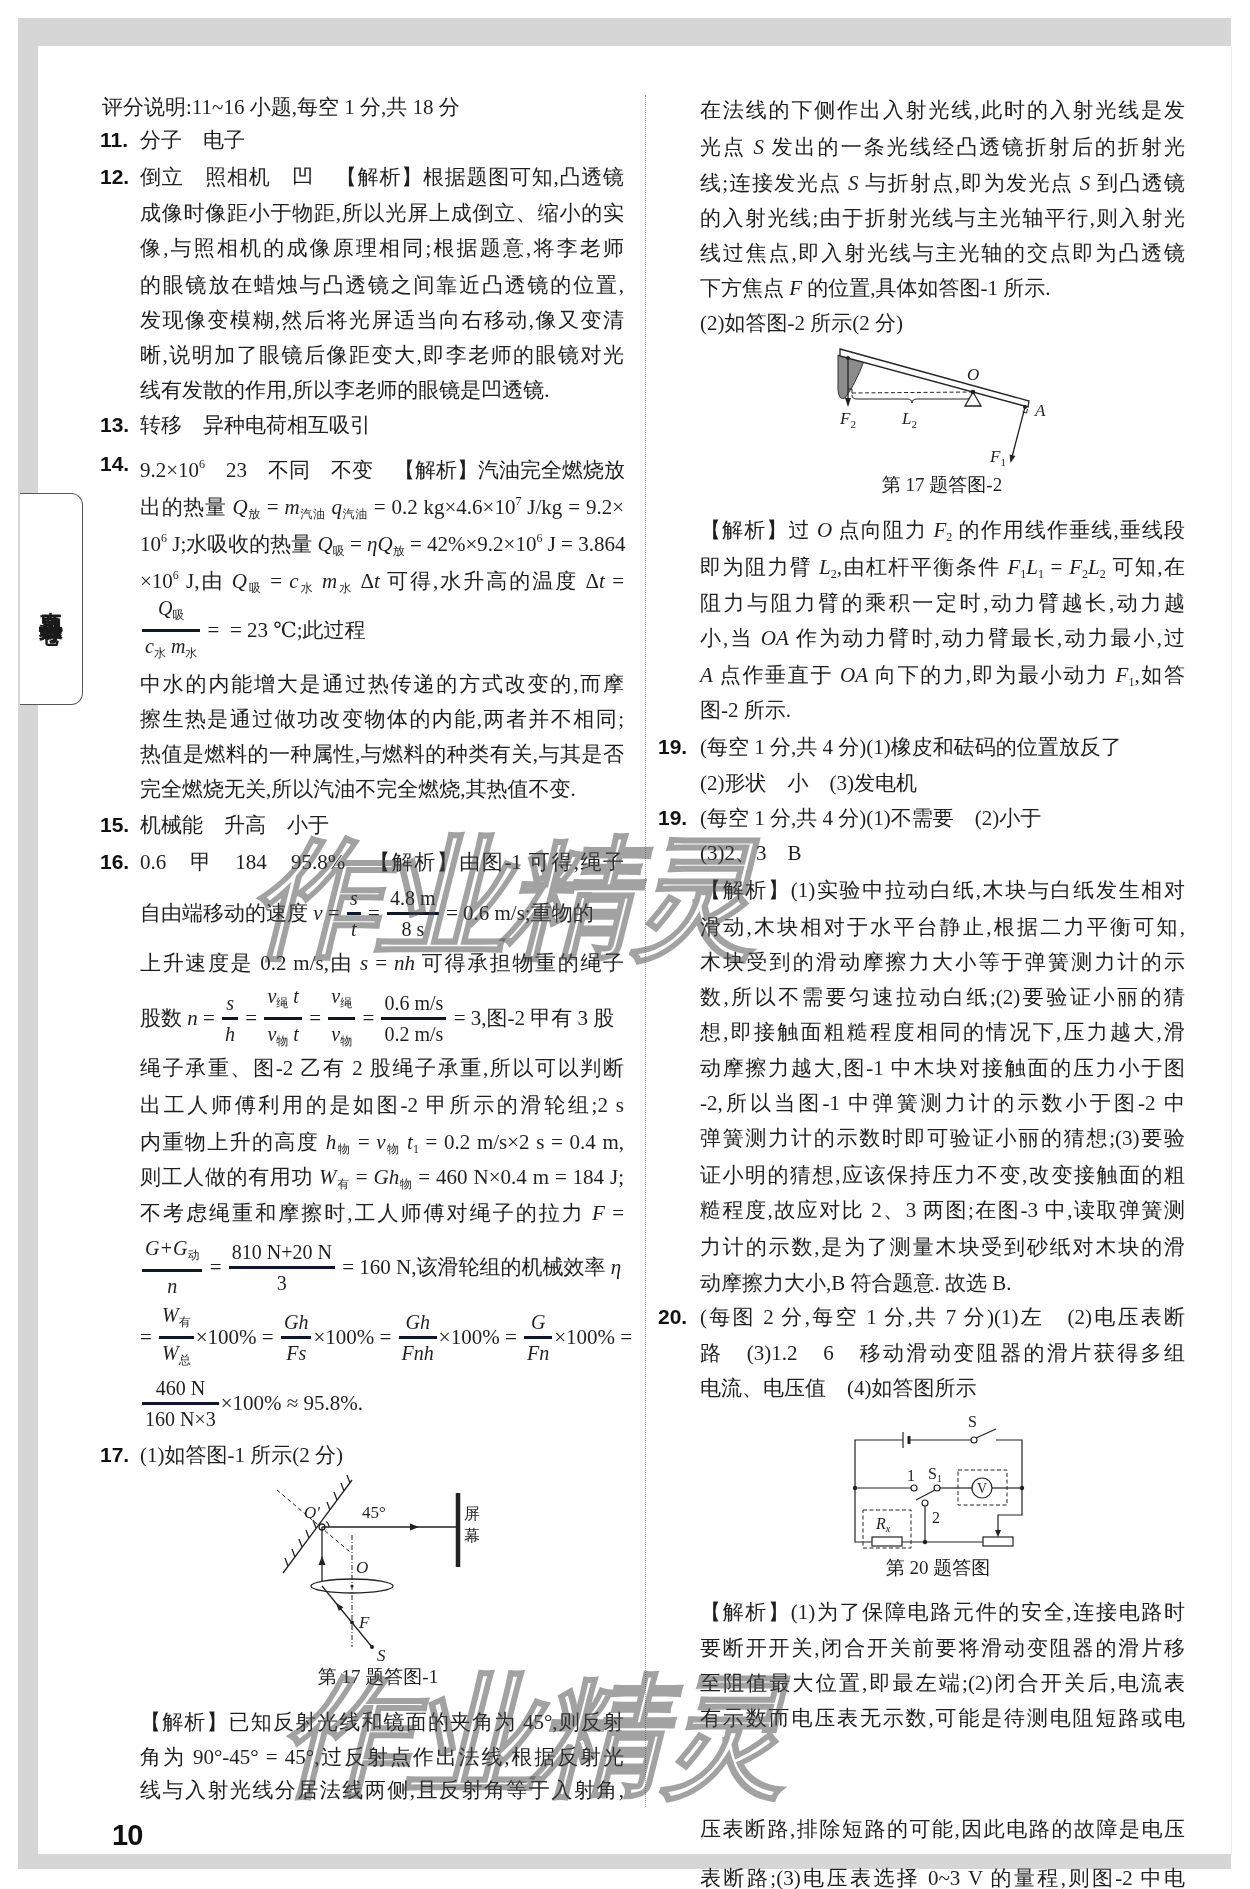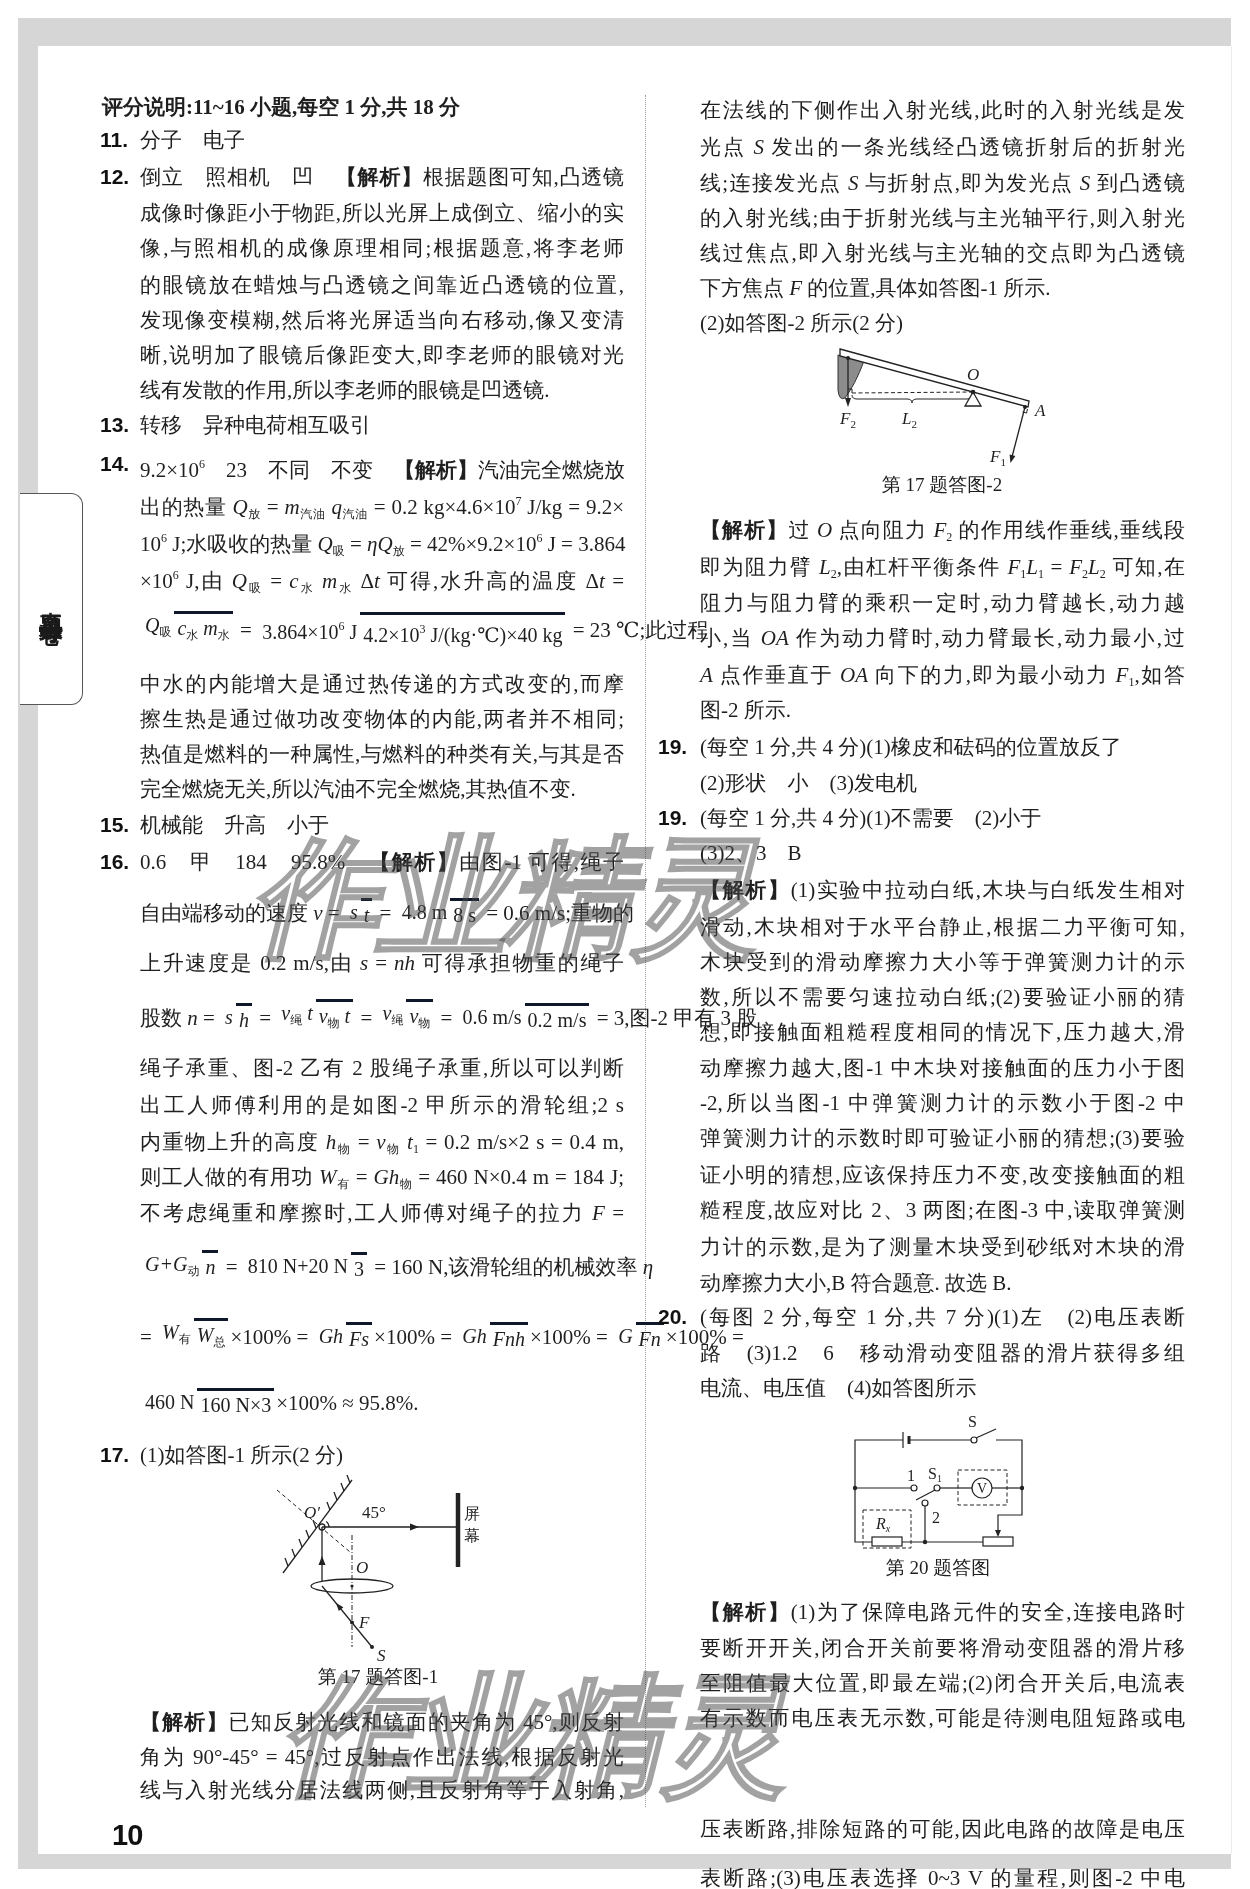--- a/index.html
+++ b/index.html
@@ -9,27 +9,27 @@
 .fr-left{position:absolute;left:18px;top:18px;width:20px;height:1851px;background:#d6d6d6}
 .fr-bottom{position:absolute;left:18px;top:1854px;width:1213px;height:15px;background:#d6d6d6}
 .edge-right{position:absolute;left:1231px;top:46px;width:1px;height:1808px;background:#ececec}
 .divider{position:absolute;left:645px;top:95px;height:1712px;border-left:1px dotted #9c9c9c}
 .L,.R,.ab{position:absolute}
 .L{left:140px;width:484px}
 .R{left:700px;width:485px}
 .t{height:34px;line-height:34px;font-size:21px;margin-top:-17px;white-space:nowrap}
 .j{text-align:justify;text-align-last:justify}
 .qn{position:absolute;font-family:"Liberation Sans","DejaVu Sans",sans-serif;font-weight:bold;font-size:21px;line-height:34px;height:34px;margin-top:-17px;color:#111}
-.b{font-weight:bold}
+.b{font-weight:normal}
 .it{font-style:italic}
 .sb{font-size:12px;vertical-align:-4px}
 .sp{font-size:12px;vertical-align:9px}
 .fl{position:absolute;display:flex;align-items:center;height:64px;margin-top:-32px;font-size:21px;white-space:pre}
 .fl>span{white-space:pre}
-.frac{display:inline-flex;flex-direction:row;text-align:center;margin:0 2px}
+.frac{display:inline-flex;flex-direction:column;text-align:center;margin:0 2px}
 .frac>.n,.frac>.d{font-size:20px;line-height:28px;padding:0 3px;white-space:pre}
 .frac>.d{border-top:3px solid #0f172a}
 .cap{position:absolute;width:240px;text-align:center;font-size:19px;line-height:26px;margin-top:-13px;white-space:nowrap}
 .tab{position:absolute;left:20px;top:493px;width:63px;height:212px;background:#fff;border:1.5px solid #555;border-left:none;border-radius:0 12px 12px 0;display:flex;align-items:center;justify-content:center}
 .tab span{writing-mode:vertical-rl;font-size:24px;font-weight:bold;letter-spacing:3px;font-family:"DejaVu Sans",sans-serif;color:#1a1a1a}
 .pg{position:absolute;left:112px;top:1820px;font-family:"Liberation Sans","DejaVu Sans",sans-serif;font-weight:bold;font-size:29px;line-height:30px;letter-spacing:-1px;color:#111}
 .wm{position:absolute;font-size:130px;line-height:150px;color:transparent;-webkit-text-stroke:2px rgba(70,70,70,.5);transform:skewX(-14deg);letter-spacing:-4px;white-space:nowrap;pointer-events:none;font-weight:bold;font-family:"DejaVu Sans",sans-serif}
 svg{position:absolute;overflow:visible}
 svg text{font-family:"Liberation Serif","DejaVu Serif",serif;fill:#1f1f1f}
 </style>
@@ -64,21 +64,20 @@
 <div class="L t" style="top:425px">转移　异种电荷相互吸引</div>
 
 <div class="qn" style="left:100px;top:464px">14.</div>
 <div class="L t j" style="top:464px"><span>9.2×10</span><span class="sp">6</span><span>　23　不同　不变　</span><span class="b">【解析】</span><span>汽油完全燃烧放</span></div>
 <div class="L t j" style="top:501px"><span>出的热量 </span><span class="it">Q</span><span class="sb">放</span><span> = </span><span class="it">m</span><span class="sb">汽油</span><span> </span><span class="it">q</span><span class="sb">汽油</span><span> = 0.2 kg×4.6×10</span><span class="sp">7</span><span> J/kg = 9.2×</span></div>
 <div class="L t j" style="top:538px"><span>10</span><span class="sp">6</span><span> J;水吸收的热量 </span><span class="it">Q</span><span class="sb">吸</span><span> = </span><span class="it">ηQ</span><span class="sb">放</span><span> = 42%×9.2×10</span><span class="sp">6</span><span> J = 3.864</span></div>
 <div class="L t j" style="top:575px"><span>×10</span><span class="sp">6</span><span> J,由 </span><span class="it">Q</span><span class="sb">吸</span><span> = </span><span class="it">c</span><span class="sb">水</span><span> </span><span class="it">m</span><span class="sb">水</span><span> Δ</span><span class="it">t</span><span> 可得,水升高的温度 Δ</span><span class="it">t</span><span> =</span></div>
 <div class="fl" style="left:140px;top:630px">
   <span class="frac"><span class="n"><span class="it">Q</span><span class="sb">吸</span></span><span class="d"><span class="it">c</span><span class="sb">水</span><span> </span><span class="it">m</span><span class="sb">水</span></span></span>
   <span> = </span>
-  <span class="frac"><span class="n"><span>3.864×10</span><span class="sp">6</span><span> J</span></span><span class="d"><span>4.2×10</span><span class="sp">3</span><span> J/(kg·℃)×40 kg</span></span></span>
   <span> = 23 ℃;此过程</span>
 </div>
 <div class="L t j" style="top:684px">中水的内能增大是通过热传递的方式改变的,而摩</div>
 <div class="L t j" style="top:719px">擦生热是通过做功改变物体的内能,两者并不相同;</div>
 <div class="L t j" style="top:754px">热值是燃料的一种属性,与燃料的种类有关,与其是否</div>
 <div class="L t" style="top:789px">完全燃烧无关,所以汽油不完全燃烧,其热值不变.</div>
 
 <div class="qn" style="left:100px;top:825px">15.</div>
 <div class="L t" style="top:825px">机械能　升高　小于</div>
 

